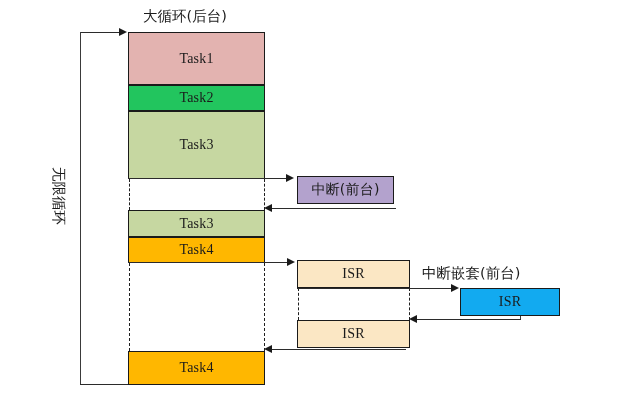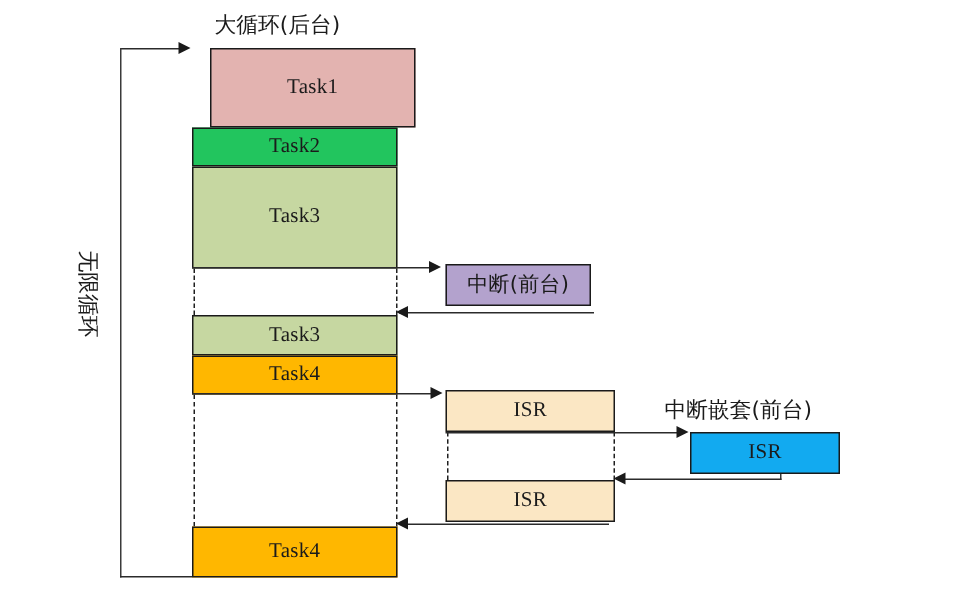--- a/index.html
+++ b/index.html
@@ -101,32 +101,32 @@
     height: 8px;
   }
 </style>
 </head>
 <body>
 
 <div id="canvas">
 
   <div class="label" style="left:143px; top:7px;">大循环(后台)</div>
 
-  <div class="label" style="left:443px; top:264px;">中断嵌套(前台)</div>
+  <div class="label" style="left:422px; top:264px;">中断嵌套(前台)</div>
 
   <div class="hline" style="left:80px; top:32px; width:42px;"></div>
   <div class="arrow-r" style="left:119px; top:27.5px;"></div>
 
   <div class="vline" style="left:80px; top:32px; height:353px;"></div>
 
   <div class="hline" style="left:80px; top:384px; width:48px;"></div>
 
   <div class="label-vert" style="left:68px; top:167px;">无限循环</div>
 
-  <div class="box" style="left:140px; top:32px; width:137px; height:53px; background:#e3b3b0;">
+  <div class="box" style="left:128px; top:32px; width:137px; height:53px; background:#e3b3b0;">
     <span>Task1</span>
   </div>
 
   <div class="box" style="left:128px; top:85px; width:137px; height:26px; background:#22c55e;">
     <span>Task2</span>
   </div>
 
   <div class="box" style="left:128px; top:111px; width:137px; height:68px; background:#c6d7a1;">
     <span>Task3</span>
   </div>

